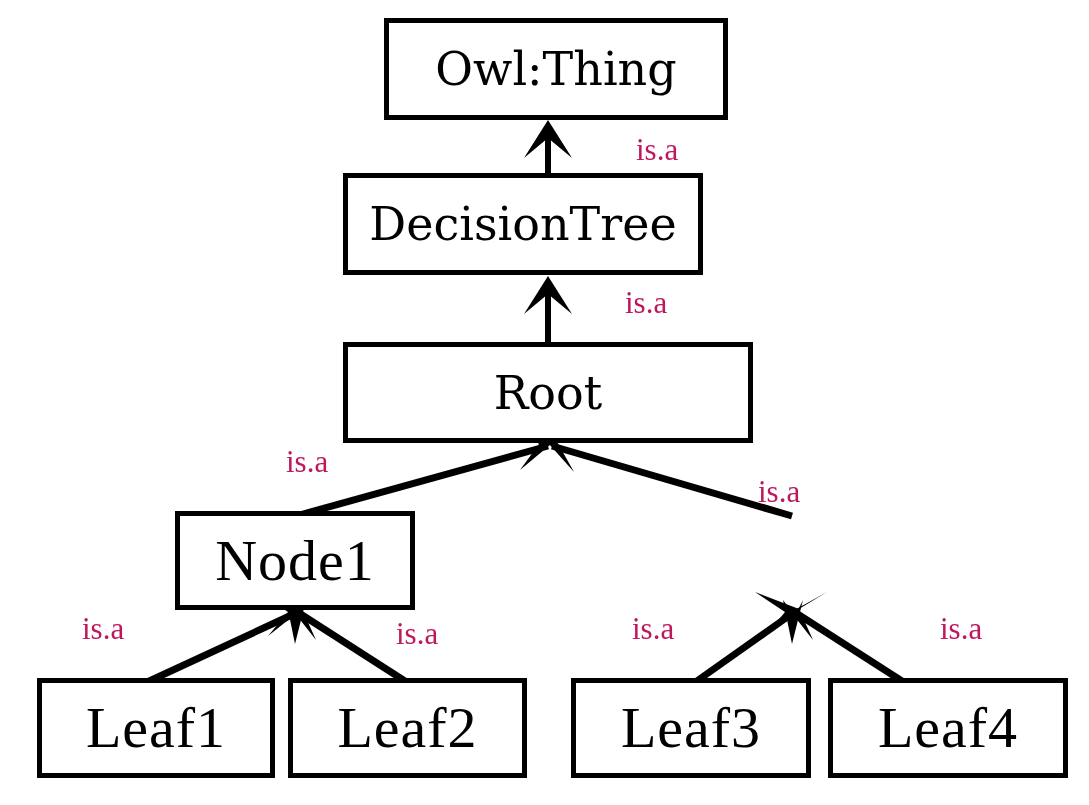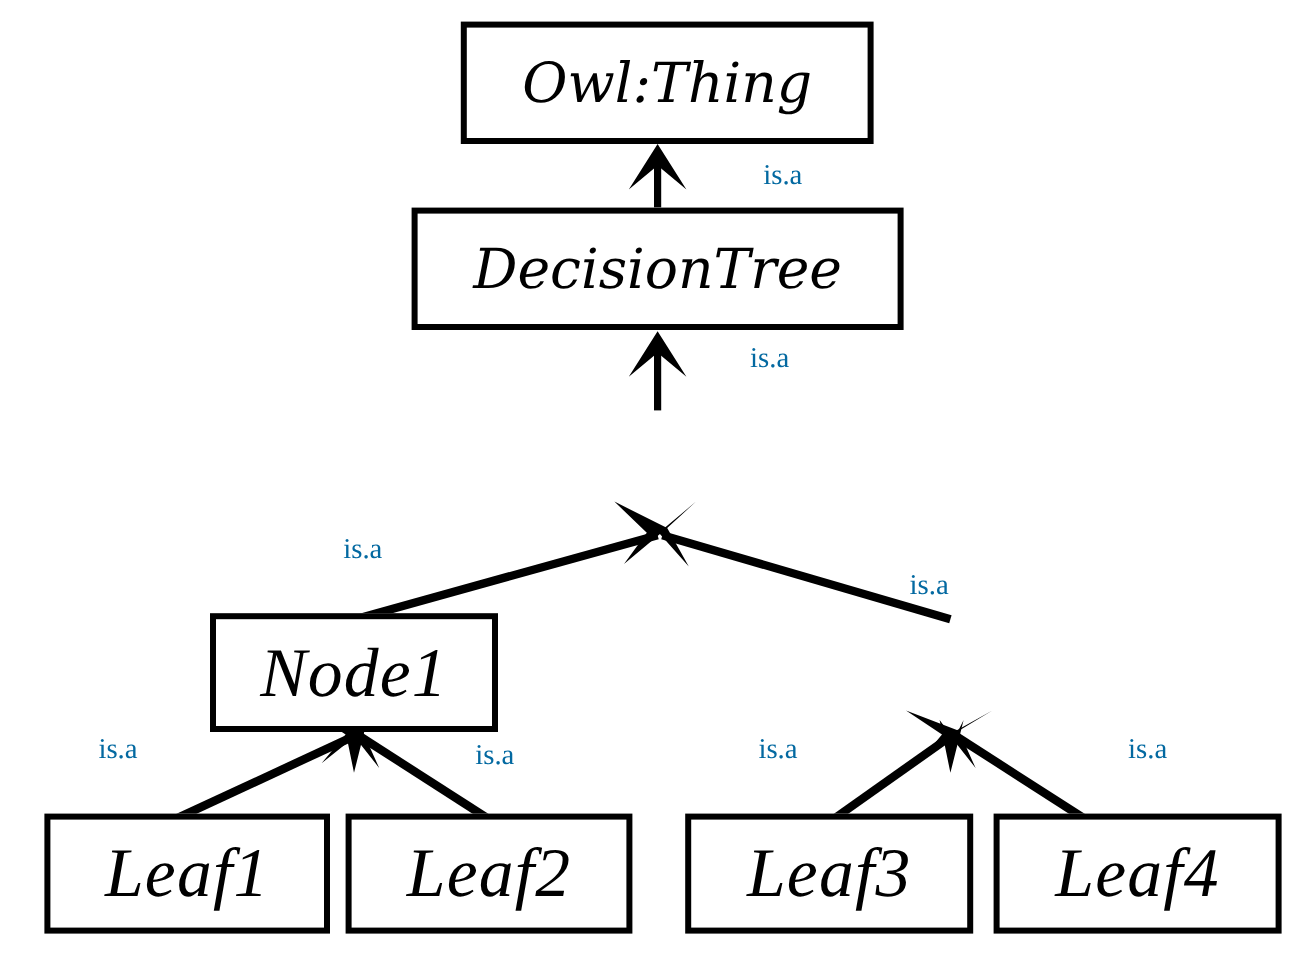--- a/index.html
+++ b/index.html
@@ -33,38 +33,37 @@
     display: flex;
     align-items: center;
     justify-content: center;
     z-index: 3;
   }
   .node-label {
     color: #000000;
     line-height: 1;
     white-space: nowrap;
     user-select: none;
-    font-style: italic;
   }
   
   .font-serif-a .node-label {
     font-family: "DejaVu Serif", "Liberation Serif", serif;
     font-size: 46px;
     letter-spacing: 0px;
   }
   .font-serif-b .node-label {
     font-family: "Liberation Serif", "DejaVu Serif", serif;
     font-size: 58px;
     letter-spacing: 1px;
   }
   .edge-label {
     position: absolute;
-    color: #0369a1;
+    color: #be185d;
     font-family: "Liberation Serif", "DejaVu Serif", serif;
-    font-size: 24px;
+    font-size: 31px;
     line-height: 1;
     white-space: nowrap;
     z-index: 4;
     user-select: none;
   }
 </style>
 </head>
 <body>
 
 <div id="diagram-root">
@@ -112,24 +111,27 @@
     <g>
       <line x1="905" y1="683" x2="796" y2="613" stroke="#000" stroke-width="7"></line>
     </g>
 
   </svg>
 
   <div class="node-box font-serif-a" style="left:384px; top:18px; width:344px; height:102px;">
     <span class="node-label">Owl:Thing</span>
   </div>
 
-  <div class="node-box font-serif-a" style="left:343px; top:173px; width:410px; height:102px;">
+  <div class="node-box font-serif-a" style="left:343px; top:173px; width:360px; height:102px;">
     <span class="node-label">DecisionTree</span>
   </div>
 
+  <div class="node-box font-serif-a" style="left:343px; top:342px; width:410px; height:101px;">
+    <span class="node-label">Root</span>
+  </div>
 
   <div class="node-box font-serif-b" style="left:175px; top:511px; width:240px; height:99px;">
     <span class="node-label">Node1</span>
   </div>
 
 
   <div class="node-box font-serif-b" style="left:20px; top:678px; width:238px; height:100px;margin-left:17px;">
     <span class="node-label">Leaf1</span>
   </div>
 

